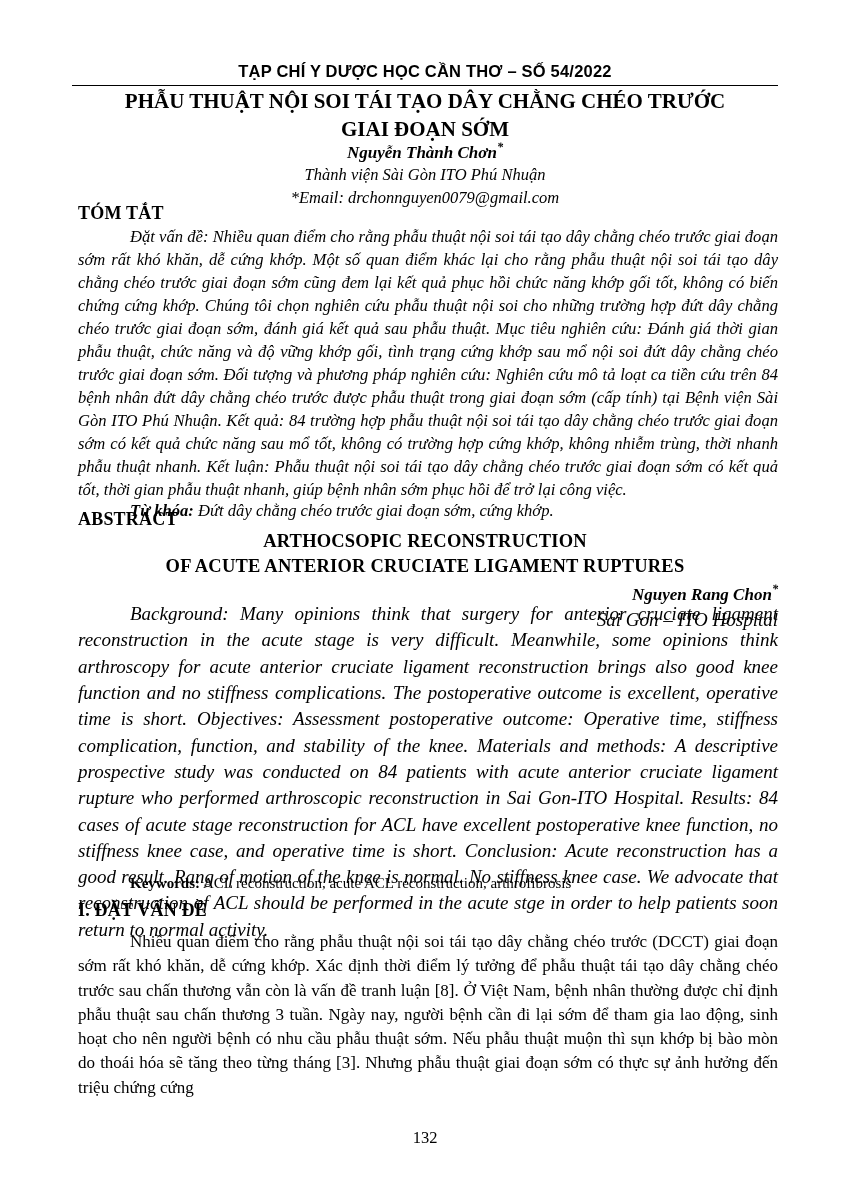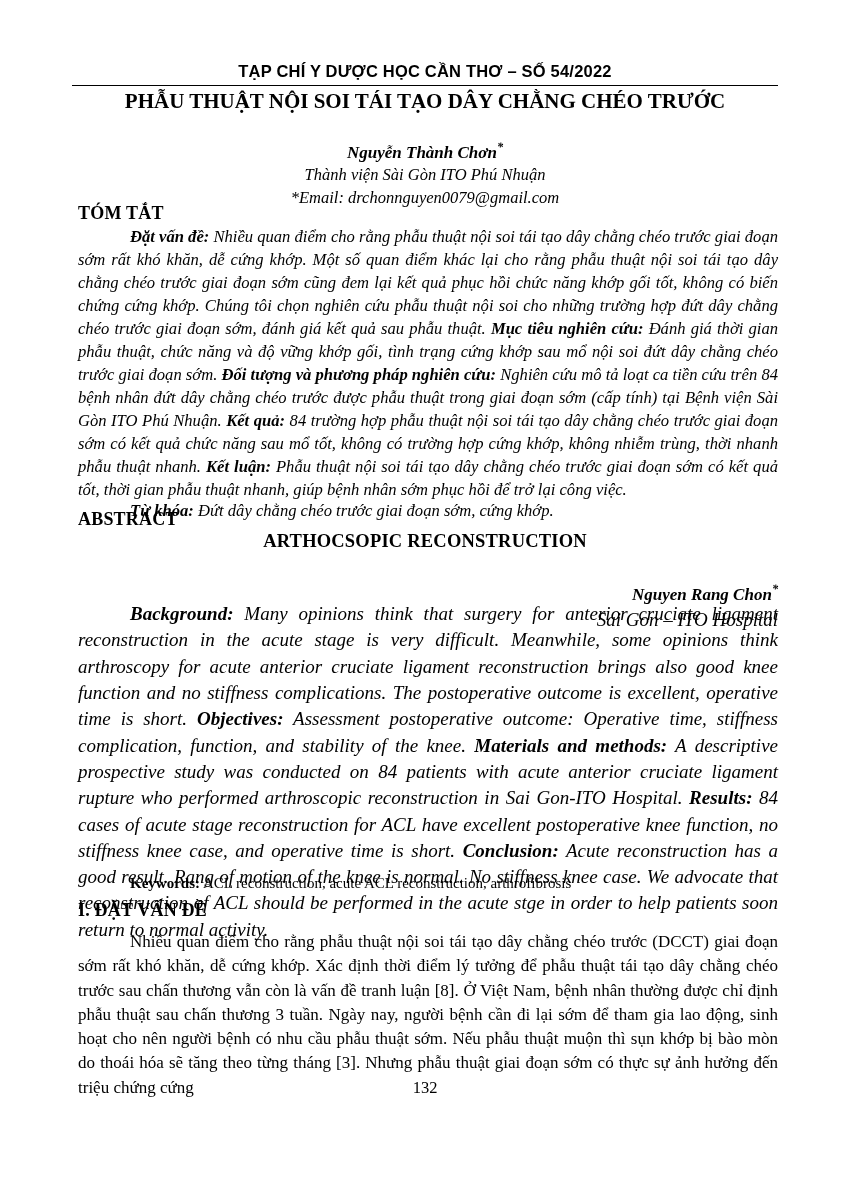--- a/index.html
+++ b/index.html
@@ -106,21 +106,21 @@
     left: 78px;
     top: 226px;
     width: 700px;
     font-size: 16.6px;
     font-style: italic;
     line-height: 1.385;
     text-align: justify;
     text-justify: inter-word;
     text-indent: 52px;
   }
-  .abs-vn b, .abs-en b { font-weight: bold; }
+  .abs-vn b, .abs-en b { font-weight: normal; }
 
   .keywords-vn {
     position: absolute;
     left: 78px;
     top: 492px;
     width: 700px;
     font-size: 16.6px;
     font-style: italic;
     line-height: 1.385;
     text-indent: 52px;
@@ -194,55 +194,57 @@
     line-height: 1.43;
     text-align: justify;
     text-justify: inter-word;
     text-indent: 52px;
   }
 
   
   .page-number {
     position: absolute;
     left: 72px;
-    top: 1078px;
+    top: 1128px;
     width: 706px;
     text-align: center;
     font-size: 16.5px;
   }
 </style>
 </head>
 <body>
 
 <div class="page">
 
   <div class="running-head">TẠP CHÍ Y DƯỢC HỌC CẦN THƠ – SỐ 54/2022</div>
 
   <div class="head-rule"></div>
 
   <div class="article-title">
     <span class="ttl-line">PHẪU THUẬT NỘI SOI TÁI TẠO DÂY CHẰNG CHÉO TRƯỚC</span>
+    <span class="ttl-line">GIAI ĐOẠN SỚM</span>
   </div>
 
   <div class="author-block">
     <span class="author-name"><span>Nguyễn Thành Chơn</span><span class="sup">*</span></span>
     <span class="author-affil">Thành viện Sài Gòn ITO Phú Nhuận</span>
     <span class="author-email">*Email: drchonnguyen0079@gmail.com</span>
   </div>
 
   <div class="sec-head" id="tomtat-head">TÓM TẮT</div>
 
   <div class="abs-vn" id="abs-vn"><b>Đặt vấn đề:</b><span> Nhiều quan điểm cho rằng phẫu thuật nội soi tái tạo dây chằng chéo trước giai đoạn sớm rất khó khăn, dễ cứng khớp. Một số quan điểm khác lại cho rằng phẫu thuật nội soi tái tạo dây chằng chéo trước giai đoạn sớm cũng đem lại kết quả phục hồi chức năng khớp gối tốt, không có biến chứng cứng khớp. Chúng tôi chọn nghiên cứu phẫu thuật nội soi cho những trường hợp đứt dây chằng chéo trước giai đoạn sớm, đánh giá kết quả sau phẫu thuật. </span><b>Mục tiêu nghiên cứu:</b><span> Đánh giá thời gian phẫu thuật, chức năng và độ vững khớp gối, tình trạng cứng khớp sau mổ nội soi đứt dây chằng chéo trước giai đoạn sớm. </span><b>Đối tượng và phương pháp nghiên cứu:</b><span> Nghiên cứu mô tả loạt ca tiền cứu trên 84 bệnh nhân đứt dây chằng chéo trước được phẫu  thuật trong giai đoạn sớm (cấp tính) tại Bệnh viện Sài Gòn ITO Phú Nhuận. </span><b>Kết quả:</b><span> 84 trường hợp phẫu thuật nội soi tái tạo dây chằng chéo trước giai đoạn sớm có kết quả chức năng sau mổ tốt, không có trường hợp cứng khớp, không nhiễm trùng, thời nhanh phẫu thuật nhanh. </span><b>Kết luận:</b><span> Phẫu thuật nội soi tái tạo dây chằng chéo trước giai đoạn sớm có kết quả tốt, thời gian phẫu thuật nhanh, giúp bệnh nhân sớm phục hồi để trở lại công việc.</span></div>
 
   <div class="keywords-vn"><b>Từ khóa:</b><span> Đứt dây chằng chéo trước giai đoạn sớm, cứng khớp.</span></div>
 
   <div class="sec-head" id="abstract-head">ABSTRACT</div>
 
   <div class="en-title">
     <span class="ttl-line">ARTHOCSOPIC  RECONSTRUCTION</span>
+    <span class="ttl-line">OF ACUTE ANTERIOR CRUCIATE LIGAMENT RUPTURES</span>
   </div>
 
   <div class="en-author-block">
     <span class="en-author-name"><span>Nguyen Rang Chon</span><span class="sup">*</span></span>
     <span class="en-author-affil">Sai Gon – ITO Hospital</span>
   </div>
 
   <div class="abs-en" id="abs-en"><b>Background:</b><span> Many opinions think that surgery for anterior cruciate ligament reconstruction in the acute stage is very difficult. Meanwhile, some opinions think arthroscopy for acute anterior cruciate ligament reconstruction brings also good knee function and no stiffness complications. The postoperative outcome is excellent, operative time is short. </span><b>Objectives:</b><span> Assessment postoperative outcome: Operative time, stiffness complication, function, and stability of the knee. </span><b>Materials and methods:</b><span>  A descriptive prospective study was conducted on 84 patients with acute anterior cruciate ligament rupture who performed arthroscopic reconstruction in Sai Gon-ITO Hospital. </span><b>Results:</b><span> 84 cases of acute stage reconstruction for ACL have excellent postoperative knee function, no stiffness knee case, and operative time is short. </span><b>Conclusion:</b><span> Acute reconstruction has a good result. Rang of motion of the knee is normal. No stiffness knee case. We advocate that reconstruction of ACL should be performed in the acute stge in order to help patients soon return to normal activity.</span></div>
 
   <div class="keywords-en"><b>Keywords:</b><span> ACL reconstruction, acute ACL reconstruction, arthrofibrosis</span></div>

